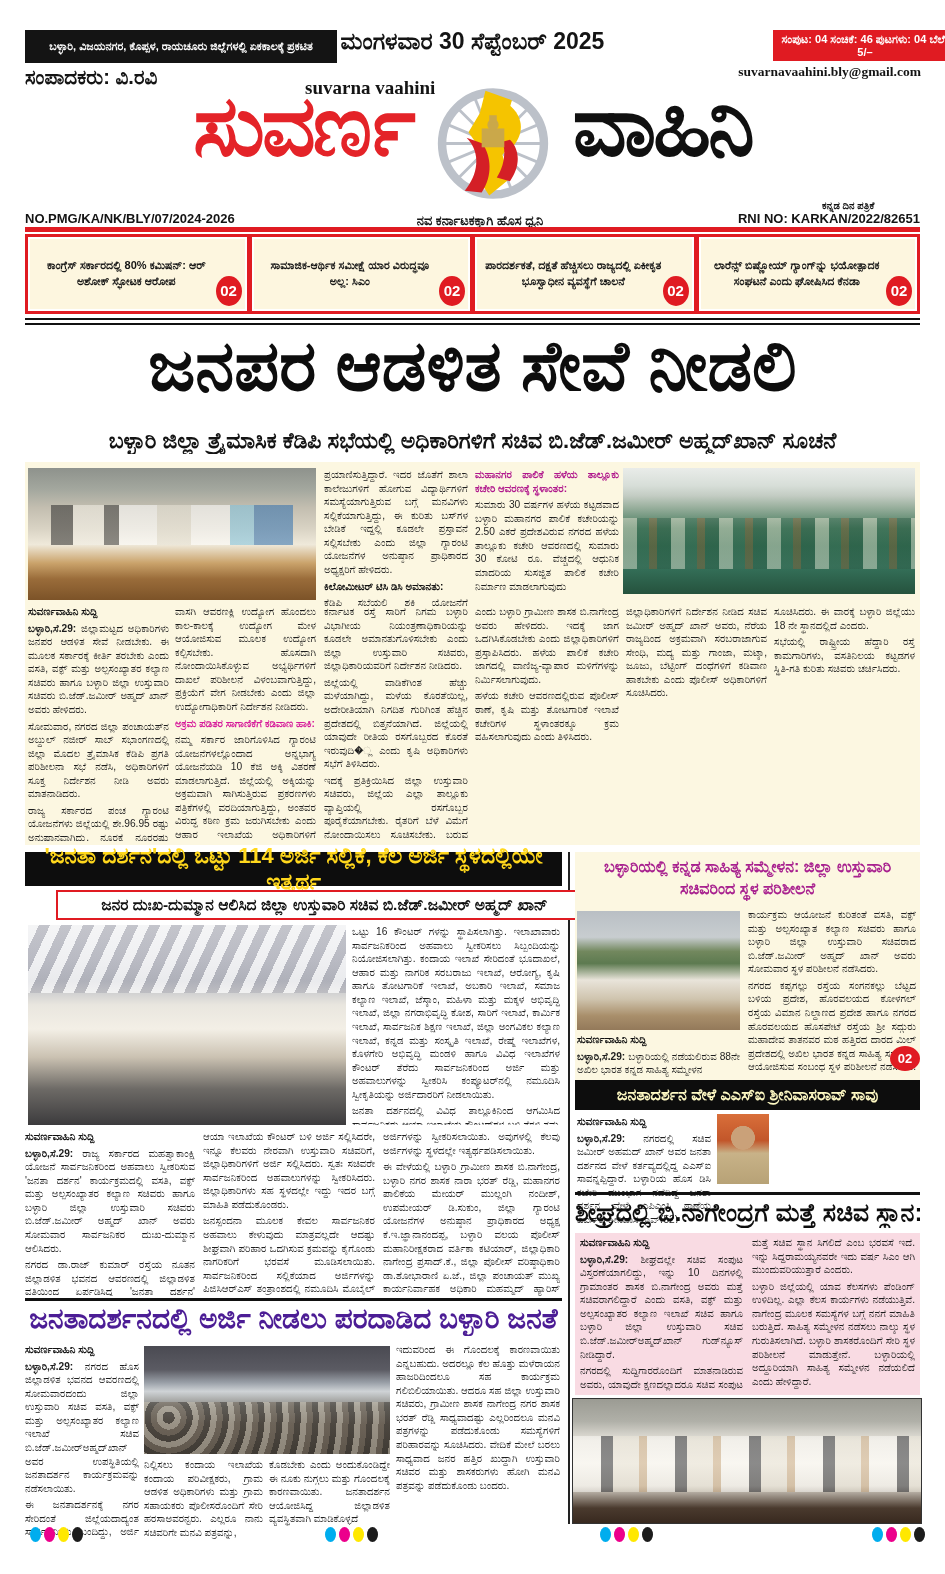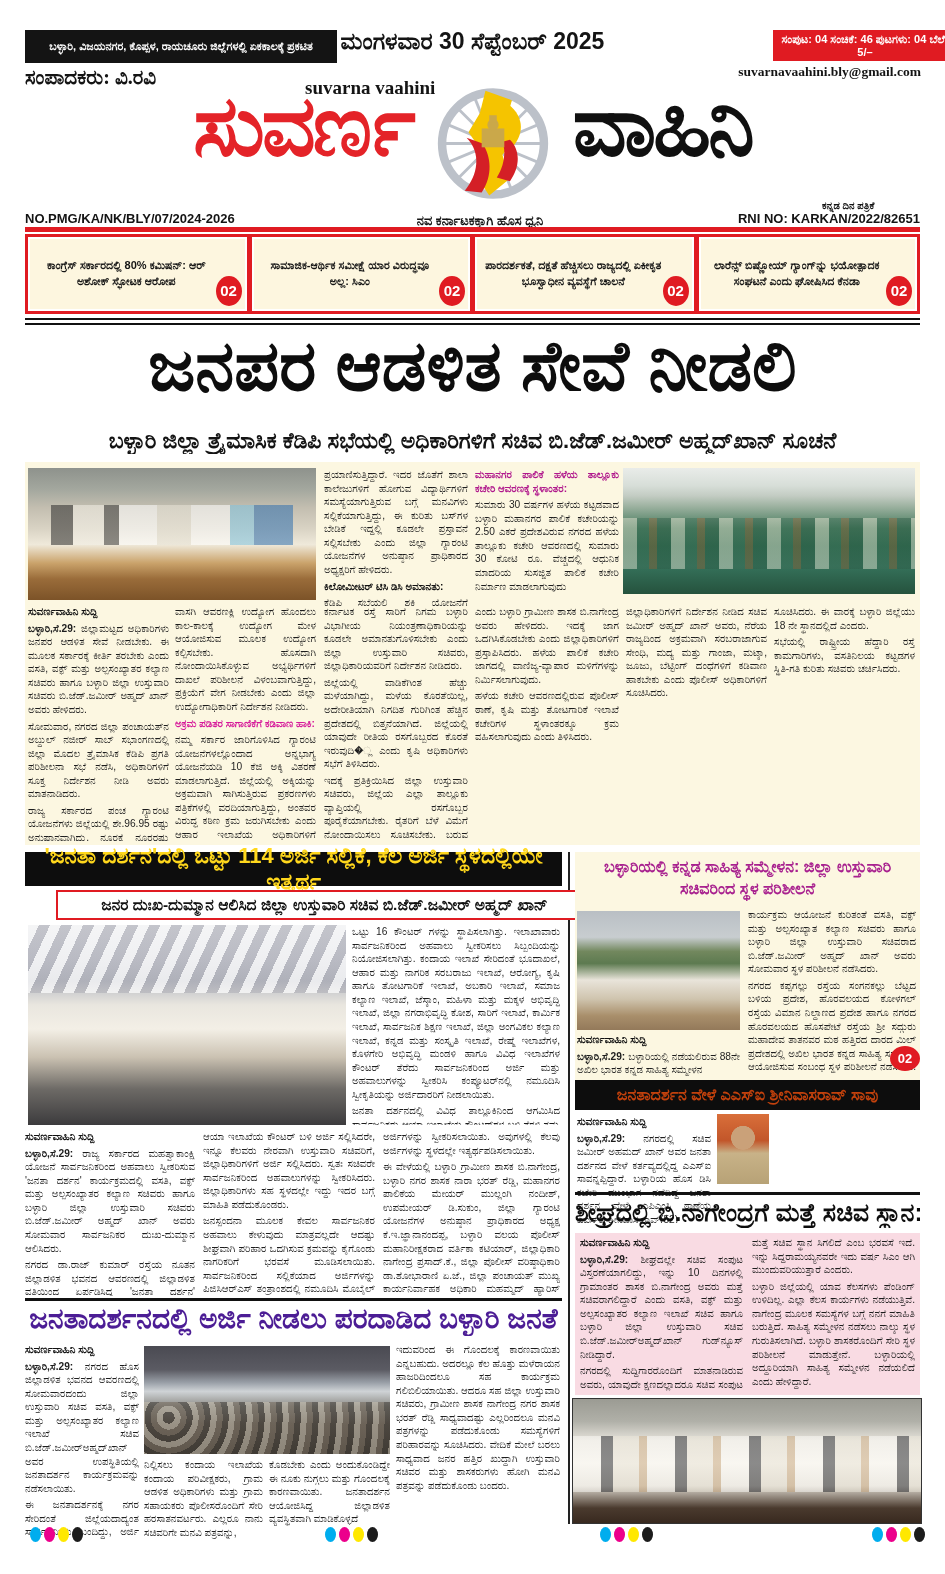--- a/index.html
+++ b/index.html
@@ -3,21 +3,21 @@
 <meta charset="utf-8">
 <style>
   html,body{margin:0;padding:0;background:#ffffff;}
   .page{position:relative;width:945px;height:1574px;background:#ffffff;overflow:hidden;
         font-family:"Liberation Sans",sans-serif;color:#141414;}
   .abs{position:absolute;}
   .ovh{overflow:hidden;}
   
   .strip-left{left:25px;top:30px;width:312px;height:33px;background:#141414;color:#fff;
     font-size:11px;font-weight:bold;display:flex;align-items:center;justify-content:center;text-align:center;line-height:1.2;}
-  .editor{left:25px;top:66px;font-size:20px;font-weight:bold;font-family:Liberation Serif, serif;}
+  .editor{left:25px;top:66px;font-size:20px;font-weight:bold;}
   .dateline-top{left:25px;top:28px;width:895px;text-align:center;font-size:23px;font-weight:bold;}
   .strip-right{left:737px;top:30px;width:184px;height:31px;background:#e01b22;color:#fff;
     font-size:11px;font-weight:bold;display:flex;align-items:center;justify-content:center;text-align:center;margin-left:36px;}
   .email{left:700px;top:64px;width:221px;text-align:right;font-size:13.5px;font-weight:bold;font-family:"Liberation Serif",serif;}
   .latin{left:305px;top:77px;font-size:19px;font-weight:bold;font-family:"Liberation Serif",serif;}
   .masthead{left:25px;top:84px;width:895px;height:122px;display:flex;justify-content:center;gap:14px;}
   .m-red{font-size:84px;font-weight:900;color:#e42328;letter-spacing:-3px;line-height:1;white-space:nowrap;}
   .m-black{font-size:84px;font-weight:900;color:#101010;letter-spacing:-3px;line-height:1;white-space:nowrap;}
   .kn-daily{left:822px;top:200px;font-size:10px;font-weight:bold;}
   .regline{top:211px;font-size:13px;font-weight:bold;}
@@ -57,21 +57,21 @@
   .ph-asi{background:radial-gradient(circle at 50% 34%,#caa179 0 22%,rgba(0,0,0,0) 23%),
            linear-gradient(180deg,#d96f3a 0%,#c2562a 38%,#c8b288 56%,#b7a276 100%);}
   .ph-crowd{background:linear-gradient(180deg,#4a4a52 0%,#5b5b63 22%,#9aa0a8 34%,#cfd3d6 42%,#8e8d88 56%,#6b655d 72%,#4f4a43 100%);}
   .ph-crowd::after{content:"";position:absolute;left:0;top:52%;width:100%;height:48%;
     background:repeating-radial-gradient(circle at 10% 30%,#2f2a24 0 6px,#c8bfae 6px 12px,#6e6254 12px 18px);opacity:.5;}
   .ph-press{background:linear-gradient(180deg,#9b9b93 0%,#b0b0a8 18%,#e7e4dc 34%,#f4f1ea 52%,#ded9cf 70%,#4a3a2e 88%,#38291f 100%);}
   .ph-press::after{content:"";position:absolute;left:0;top:30%;width:100%;height:45%;
     background:repeating-linear-gradient(90deg,#fdfcf8 0 28px,#22242a 28px 40px,#ece7da 40px 66px,#caa87e 66px 74px);opacity:.5;}
   
   .vdiv{left:568px;top:852px;width:2px;height:672px;background:#222;}
-  .banner{background:#0d0d0d;color:#c2410c;font-weight:bold;display:flex;align-items:center;justify-content:center;text-align:center;}
+  .banner{background:#0d0d0d;color:#fef9c3;font-weight:bold;display:flex;align-items:center;justify-content:center;text-align:center;}
   .banner-yellow{color:#ffd71c;}
   .subhead-red{border:2.5px solid #e01b22;background:#fff;font-weight:bold;font-size:15.5px;
     display:flex;align-items:center;justify-content:center;text-align:center;color:#111;margin-left:31px;}
   .art3panel{left:575px;top:852px;width:345px;height:228px;background:#fcf7e1;}
   .art3-h{left:578px;top:856px;width:339px;text-align:center;font-size:16px;font-weight:bold;color:#a8218f;line-height:1.35;}
   .pagebadge{position:absolute;width:30px;height:25px;border-radius:50%;background:#e01b22;color:#fff;
     font-size:13px;font-weight:bold;display:flex;align-items:center;justify-content:center;}
   .hr-black{background:#111;}
   .art5-h{left:575px;top:1198px;width:345px;text-align:center;font-size:25px;font-weight:900;color:#0d0d0d;white-space:nowrap;overflow:hidden;}
   .art5panel{left:575px;top:1233px;width:345px;height:162px;background:#f9dbe3;}
@@ -255,21 +255,21 @@
   <div class="photo ph-press abs" style="left:572px;top:1398px;width:348px;height:124px;border:1px solid #333;"></div>
 
   <div class="abs art6-h">ಜನತಾದರ್ಶನದಲ್ಲಿ ಅರ್ಜಿ ನೀಡಲು ಪರದಾಡಿದ ಬಳ್ಳಾರಿ ಜನತೆ</div>
   <div class="col" style="left:25px;top:1343px;width:114px;height:198px;">
     <p class="bh">ಸುವರ್ಣವಾಹಿನಿ ಸುದ್ದಿ</p>
     <p><b>ಬಳ್ಳಾರಿ,ಸೆ.29:</b> <span>ನಗರದ ಹೊಸ ಜಿಲ್ಲಾಡಳಿತ ಭವನದ ಆವರಣದಲ್ಲಿ ಸೋಮವಾರದಂದು ಜಿಲ್ಲಾ ಉಸ್ತುವಾರಿ ಸಚಿವ ವಸತಿ, ವಕ್ಫ್ ಮತ್ತು ಅಲ್ಪಸಂಖ್ಯಾತರ ಕಲ್ಯಾಣ ಇಲಾಖೆ ಸಚಿವ ಬಿ.ಜೆಡ್.ಜಮೀರ್‌ಅಹ್ಮದ್‌ಖಾನ್ ಅವರ ಉಪಸ್ಥಿತಿಯಲ್ಲಿ ಜನತಾದರ್ಶನ ಕಾರ್ಯಕ್ರಮವನ್ನು ನಡೆಸಲಾಯಿತು.</span></p>
     <p>ಈ ಜನತಾದರ್ಶನಕ್ಕೆ ನಗರ ಸೇರಿದಂತೆ ಜಿಲ್ಲೆಯದಾದ್ಯಂತ ಸಾರ್ವಜನಿಕರು ಬಂದಿದ್ದು, ಅರ್ಜಿ ಸಲ್ಲಿಸಲು ತಾ ಮುಂದು ನಾ ಮುಂದು ಎಂದು ವೇದಿಕೆ ಕಡೆ ನುಗ್ಗತೊಡಗಿದರು. ಇವರನ್ನು ಪಡೆದು ಸರತಿ ಸಾಲಿನಲ್ಲಿ</p>
   </div>
   <div class="photo ph-crowd abs" style="left:144px;top:1346px;width:246px;height:108px;"></div>
   <div class="col" style="left:144px;top:1458px;width:119px;height:82px;">
-    <p>ನಿಲ್ಲಿಸಲು ಕಂದಾಯ ಇಲಾಖೆಯ ಕಂದಾಯ ಪರಿವೀಕ್ಷಕರು, ಗ್ರಾಮ ಆಡಳಿತ ಅಧಿಕಾರಿಗಳು ಮತ್ತು ಗ್ರಾಮ ಸಹಾಯಕರು ಪೊಲೀಸರೊಂದಿಗೆ ಸೇರಿ ಹರಸಾತನವರ್ಟರು. ಎಲ್ಲರೂ ನಾನು ಸಚಿವರಿಗೇ ಮನವಿ ಪತ್ರವನ್ನು,</p>
+    <p>ನಿಲ್ಲಿಸಲು ಕಂದಾಯ ಇಲಾಖೆಯ ಕಂದಾಯ ಪರಿವೀಕ್ಷಕರು, ಗ್ರಾಮ ಆಡಳಿತ ಅಧಿಕಾರಿಗಳು ಮತ್ತು ಗ್ರಾಮ ಸಹಾಯಕರು ಪೊಲೀಸರೊಂದಿಗೆ ಸೇರಿ ಹರಸಾಅವರನ್ಟರು. ಎಲ್ಲರೂ ನಾನು ಸಚಿವರಿಗೇ ಮನವಿ ಪತ್ರವನ್ನು,</p>
   </div>
   <div class="col" style="left:396px;top:1343px;width:164px;height:198px;">
     <p>ಇದುವರಿಂದ ಈ ಗೊಂದಲಕ್ಕೆ ಕಾರಣವಾಯಿತು ಎನ್ನಬಹುದು. ಅದರಲ್ಲೂ ಕೆಲ ಹೊತ್ತು ಮಳೆರಾಯನ ಹಾಜರಿದಿಂದಲೂ ಸಹ ಕಾರ್ಯಕ್ರಮ ಗಲಿಬಿಲಿಯಾಯಿತು. ಆದರೂ ಸಹ ಜಿಲ್ಲಾ ಉಸ್ತುವಾರಿ ಸಚಿವರು, ಗ್ರಾಮೀಣ ಶಾಸಕ ನಾಗೇಂದ್ರ ನಗರ ಶಾಸಕ ಭರತ್ ರೆಡ್ಡಿ ಸಾಧ್ಯವಾದಷ್ಟು ಎಲ್ಲರಿಂದಲೂ ಮನವಿ ಪತ್ರಗಳನ್ನು ಪಡೆದುಕೊಂಡು ಸಮಸ್ಯೆಗಳಿಗೆ ಪರಿಹಾರವನ್ನು ಸೂಚಿಸಿದರು. ವೇದಿಕೆ ಮೇಲೆ ಬರಲು ಸಾಧ್ಯವಾದ ಜನರ ಹತ್ತಿರ ಖುದ್ದಾಗಿ ಉಸ್ತುವಾರಿ ಸಚಿವರ ಮತ್ತು ಶಾಸಕರುಗಳು ಹೋಗಿ ಮನವಿ ಪತ್ರವನ್ನು ಪಡೆದುಕೊಂಡು ಬಂದರು.</p>
   </div>
   <div class="col" style="left:269px;top:1458px;width:121px;height:82px;">
     <p>ಕೊಡಬೇಕು ಎಂದು ಅಂದುಕೊಂಡಿದ್ದೇ ಈ ನೂಕು ನುಗ್ಗಲು ಮತ್ತು ಗೊಂದಲಕ್ಕೆ ಕಾರಣವಾಯಿತು. ಜನತಾದರ್ಶನ ಆಯೋಜಿಸಿದ್ದ ಜಿಲ್ಲಾಡಳಿತ ವ್ಯವಸ್ಥಿತವಾಗಿ ಮಾಡಿಕೊಳ್ಳದೆ</p>
   </div>
 
   <div class="abs marks" style="left:30px;top:1527px;">
     <span class="oval" style="background:#00adee"></span>

